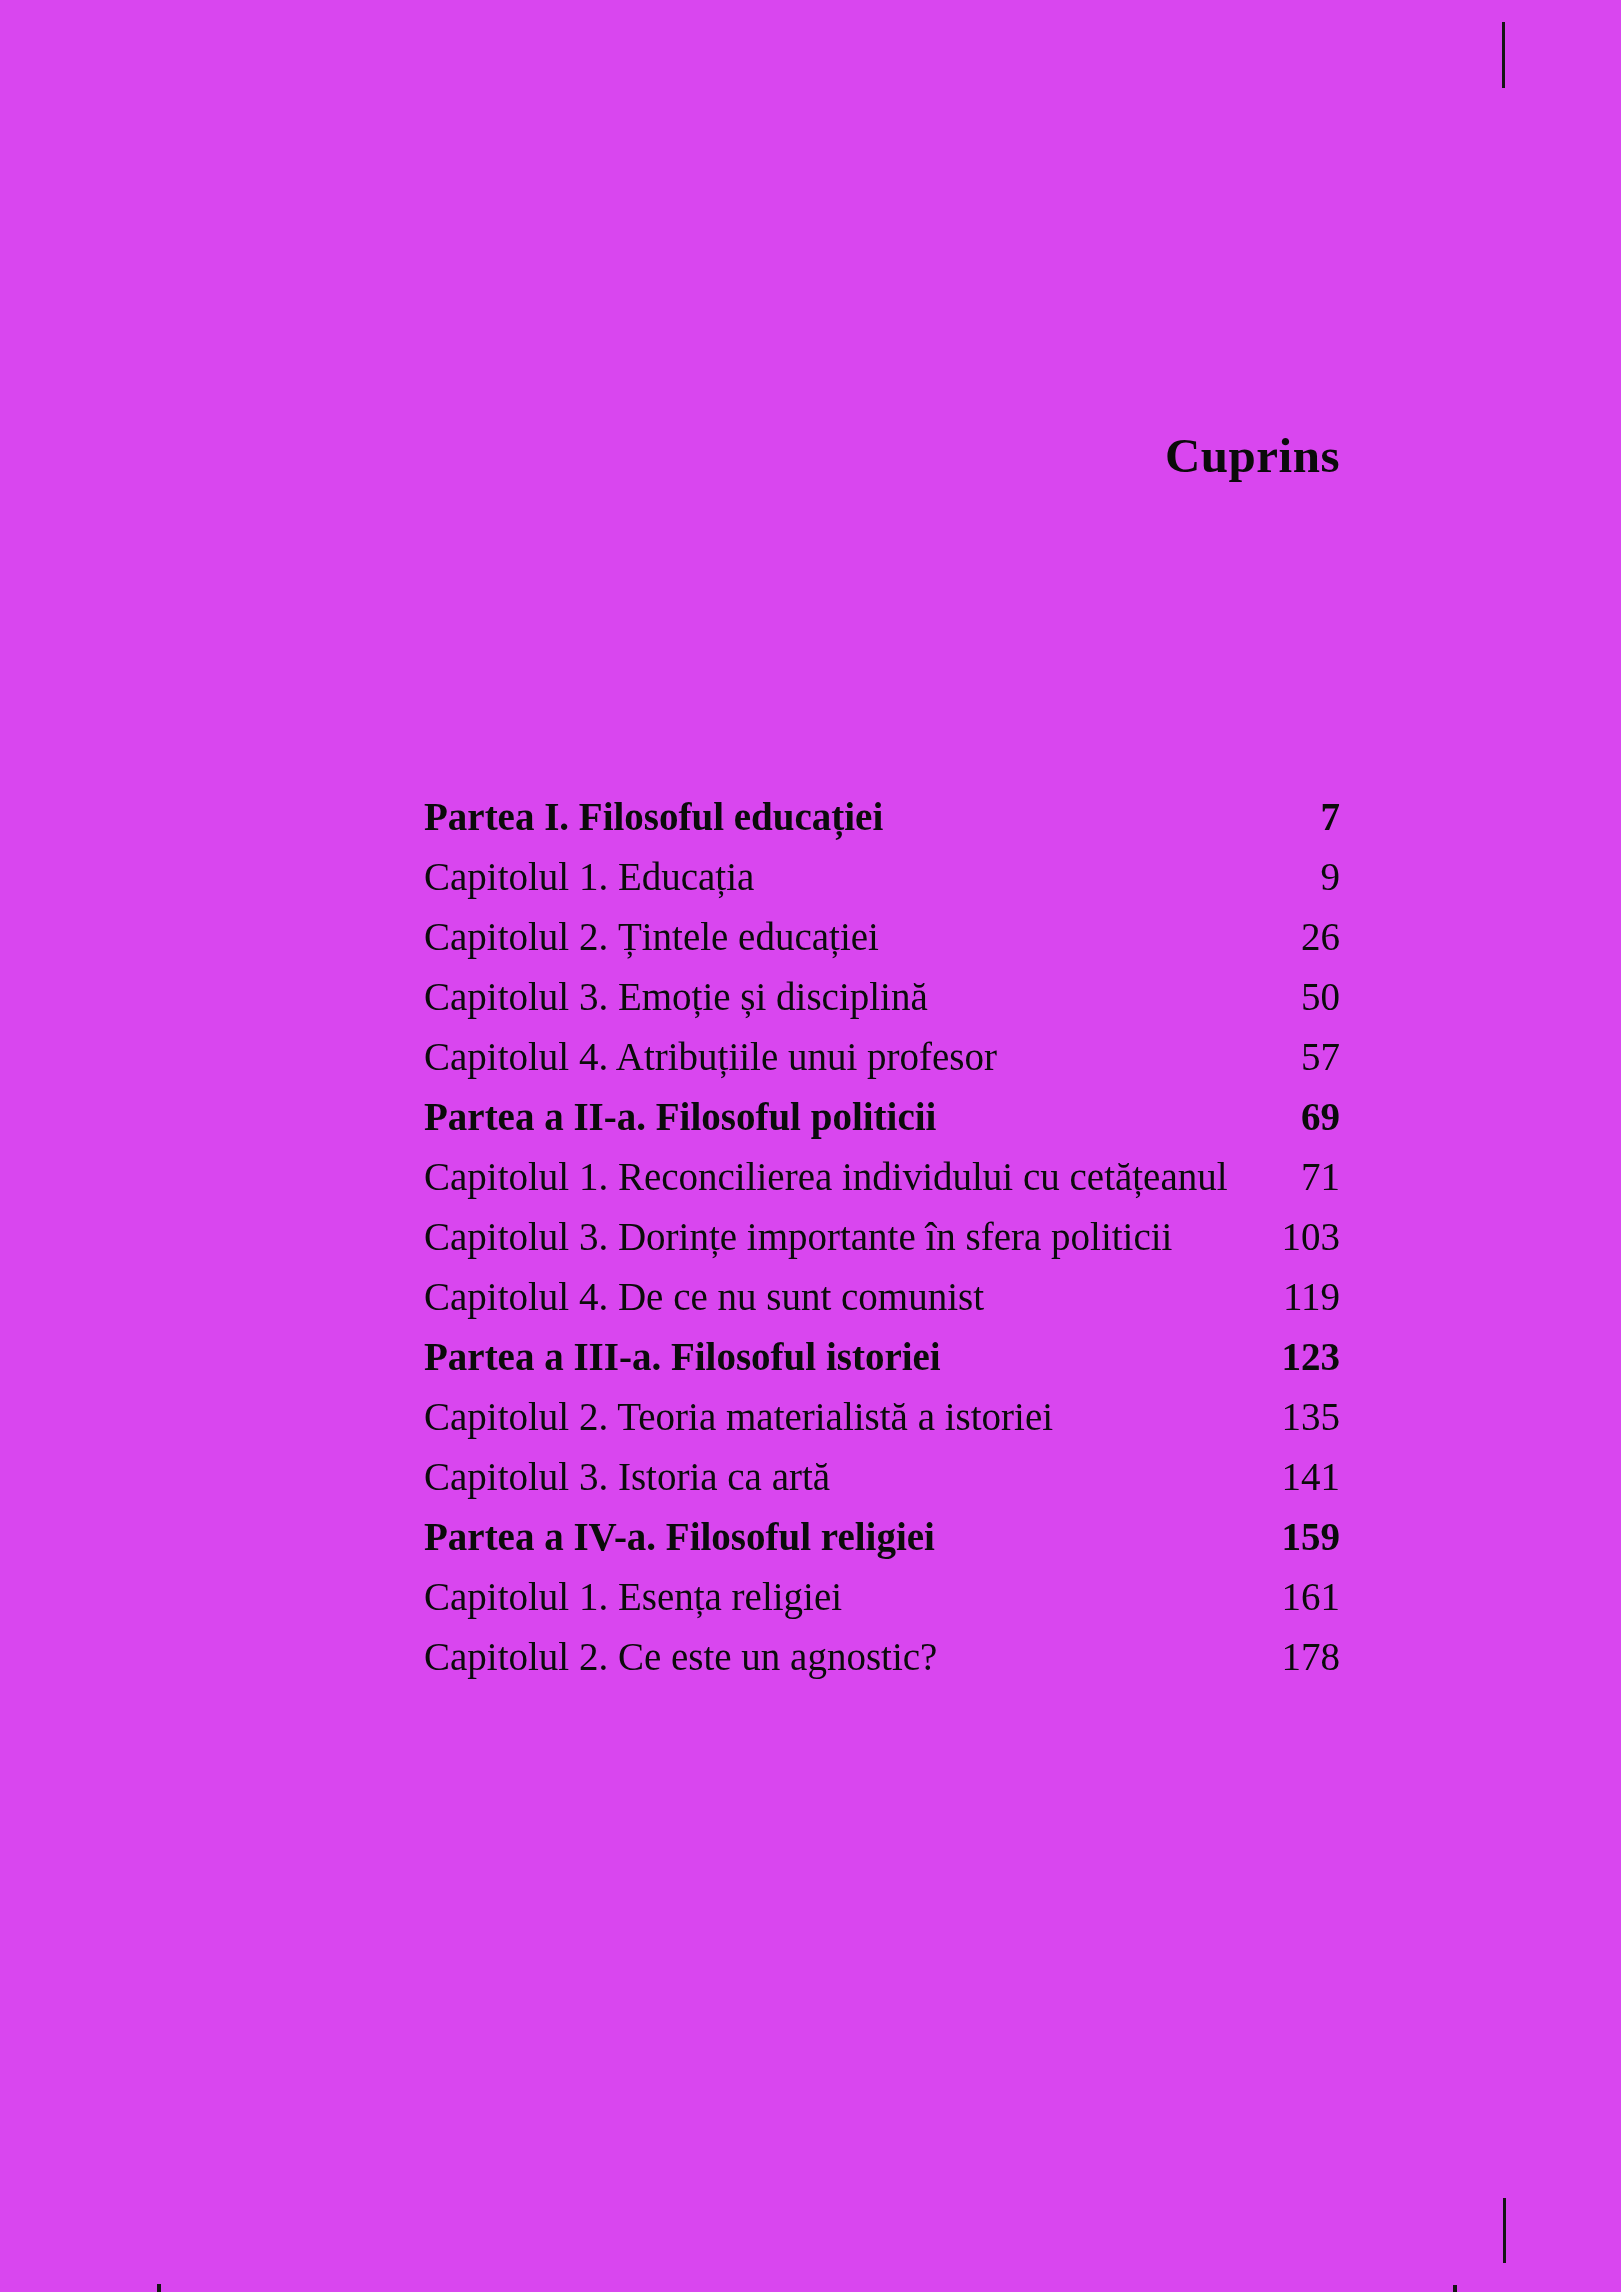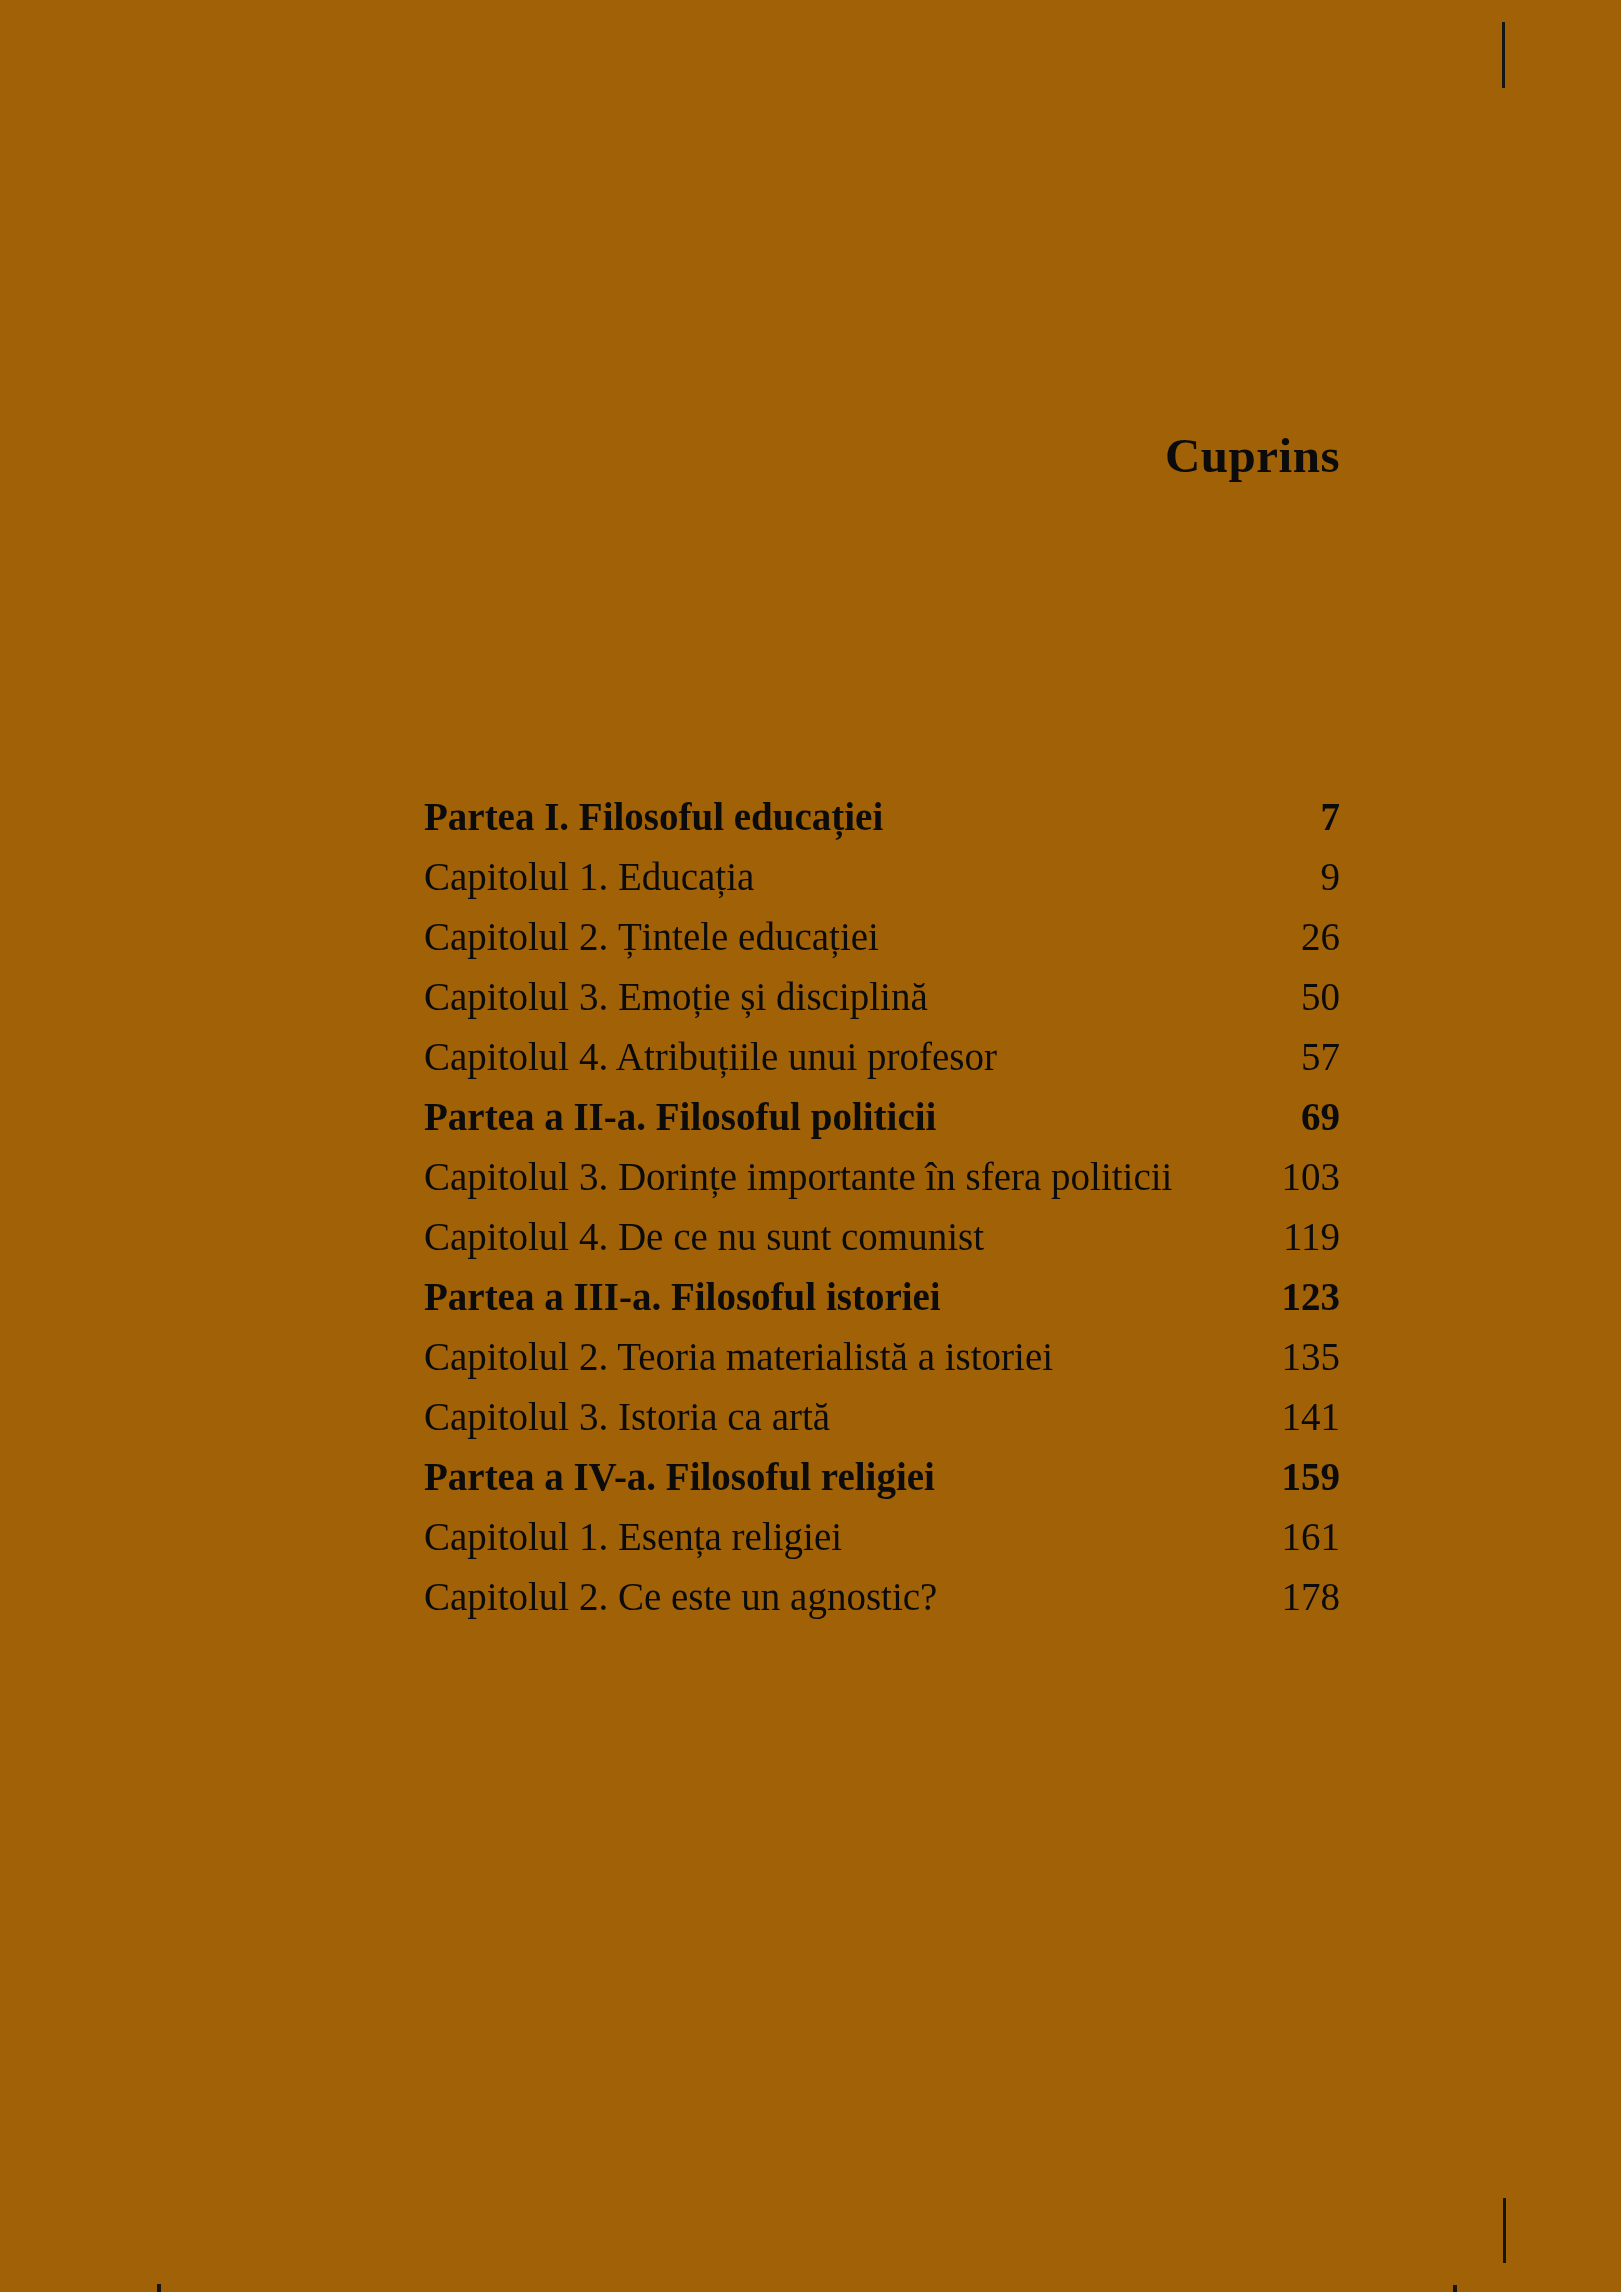--- a/index.html
+++ b/index.html
@@ -4,21 +4,21 @@
 <style>
   html, body {
     margin: 0;
     padding: 0;
     background: #ffffff;
   }
   .page {
     position: relative;
     width: 1621px;
     height: 2293px;
-    background: #a16207;
+    background: #d946ef;
     overflow: hidden;
     font-family: "Liberation Serif", "DejaVu Serif", serif;
     color: #0b0b0b;
   }
   .book-title {
     position: absolute;
     left: 382px;
     top: 393px;
     width: 958px;
     text-align: right;
@@ -91,20 +91,24 @@
     </div>
       <div class="toc-row">
       <span class="toc-label">Capitolul 4. Atribuțiile unui profesor</span>
       <span class="toc-page">57</span>
     </div>
       <div class="toc-row bold">
       <span class="toc-label">Partea a II-a. Filosoful politicii</span>
       <span class="toc-page">69</span>
     </div>
       <div class="toc-row">
+      <span class="toc-label">Capitolul 1. Reconcilierea individului cu cetățeanul</span>
+      <span class="toc-page">71</span>
+    </div>
+      <div class="toc-row">
       <span class="toc-label">Capitolul 3. Dorințe importante în sfera politicii</span>
       <span class="toc-page">103</span>
     </div>
       <div class="toc-row">
       <span class="toc-label">Capitolul 4. De ce nu sunt comunist</span>
       <span class="toc-page">119</span>
     </div>
       <div class="toc-row bold">
       <span class="toc-label">Partea a III-a. Filosoful istoriei</span>
       <span class="toc-page">123</span>

